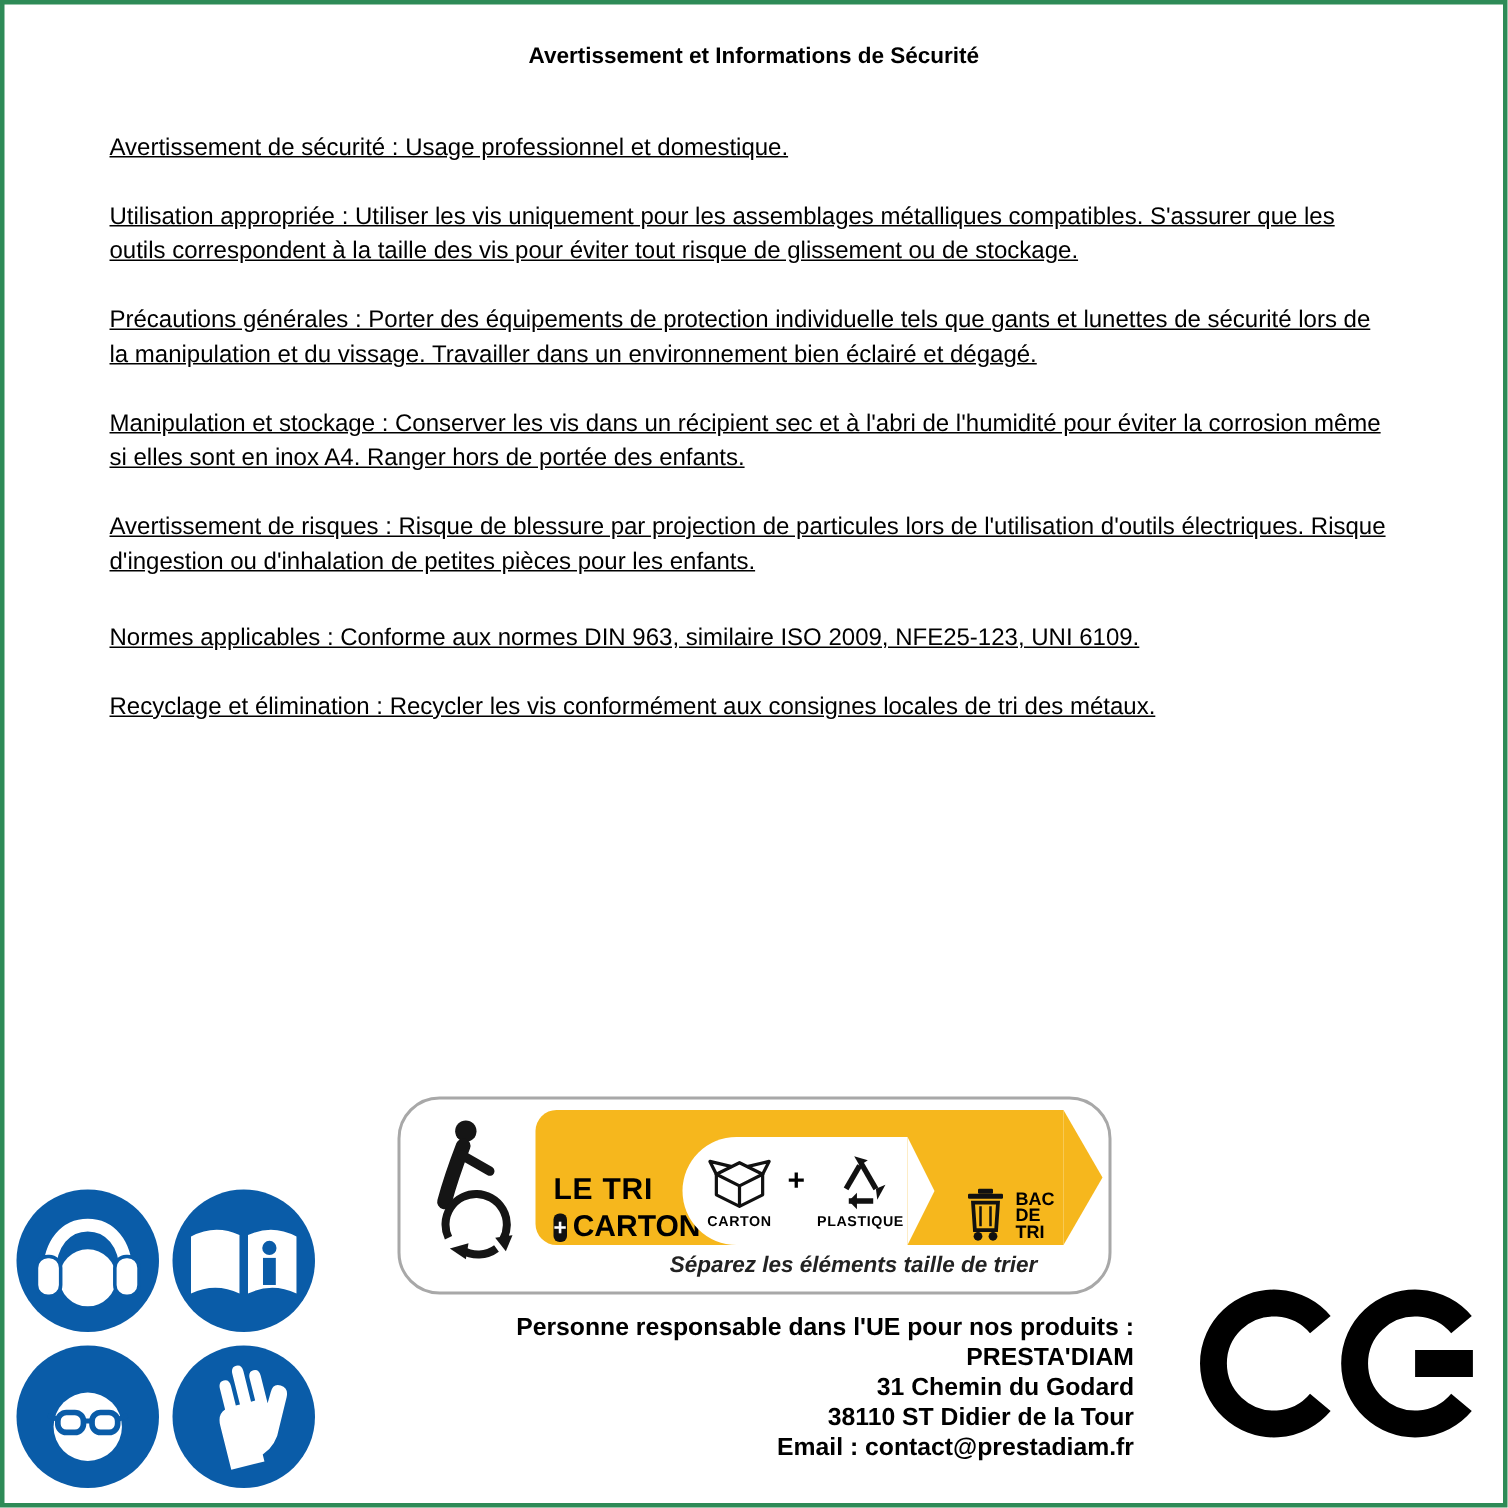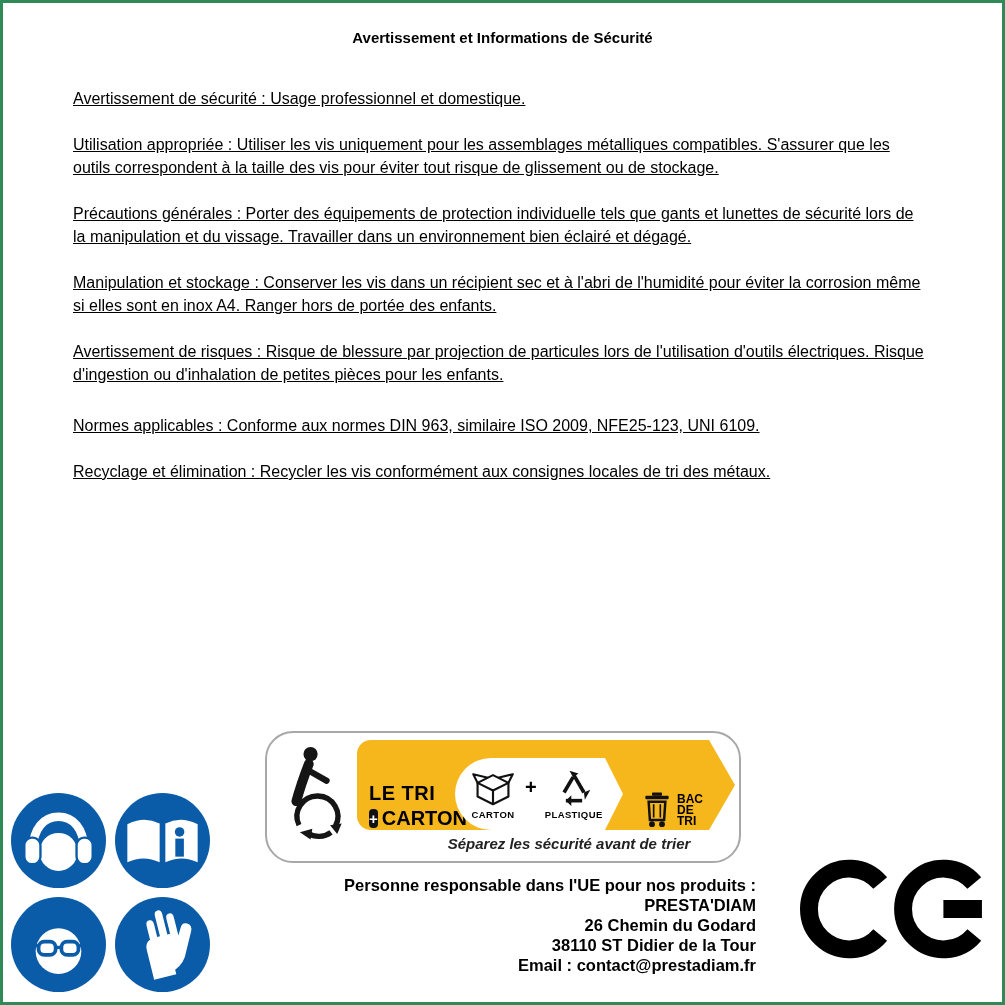--- a/index.html
+++ b/index.html
@@ -166,27 +166,27 @@
         </svg>
         <div class="bac-text">
           <div>BAC</div>
           <div>DE</div>
           <div>TRI</div>
         </div>
       </div>
     </div>
     <div class="tri-tip"></div>
 
-    <div class="tagline">Séparez les sécurité avant de trier</div>
+    <div class="tagline">Séparez les éléments taille de trier</div>
   </div>
 
   <div class="address">
     <div>Personne responsable dans l'UE pour nos produits :</div>
     <div>PRESTA'DIAM</div>
-    <div>26 Chemin du Godard</div>
+    <div>31 Chemin du Godard</div>
     <div>38110 ST Didier de la Tour</div>
     <div>Email : contact@prestadiam.fr</div>
   </div>
 
   <svg class="ce" viewBox="0 0 212 120" role="img" aria-label="CE">
     <path d="M89.5 31.1 A45 45 0 1 0 89.5 88.9" stroke-width="20"></path>
     <path d="M194.5 31.1 A45 45 0 1 0 194.5 88.9" stroke-width="20"></path>
     <path d="M160 60 L203 60" stroke-width="20"></path>
   </svg>
 

